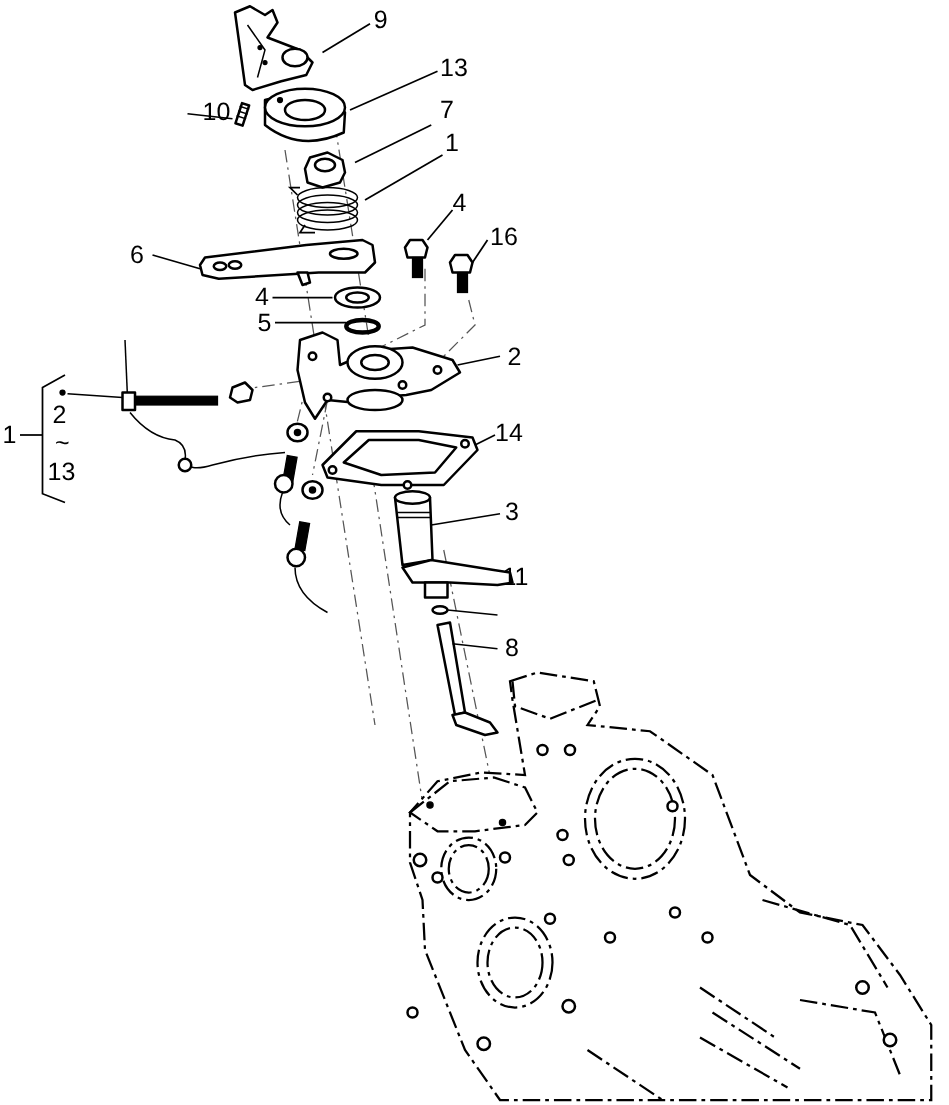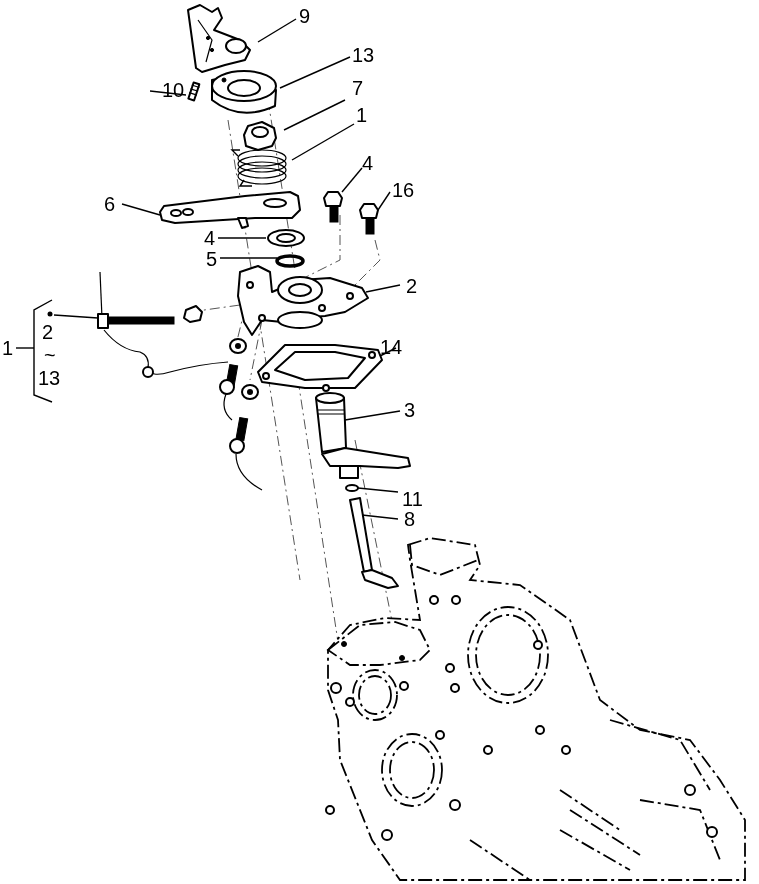--- a/index.html
+++ b/index.html
@@ -205,23 +205,23 @@
 <span class="lbl" style="left:352px;top:45px;">13</span>
 <span class="lbl" style="left:124px;top:80px;margin-left:38px;">10</span>
 <span class="lbl" style="left:352px;top:78px;">7</span>
 <span class="lbl" style="left:356px;top:105px;">1</span>
 <span class="lbl" style="left:362px;top:153px;">4</span>
 <span class="lbl" style="left:392px;top:180px;">16</span>
 <span class="lbl" style="left:104px;top:194px;">6</span>
 <span class="lbl" style="left:204px;top:228px;">4</span>
 <span class="lbl" style="left:206px;top:249px;">5</span>
 <span class="lbl" style="left:406px;top:276px;">2</span>
-<span class="lbl" style="left:380px;top:337px;">14</span>
+<span class="lbl" style="left:396px;top:337px;">14</span>
 <span class="lbl" style="left:404px;top:400px;">3</span>
-<span class="lbl" style="left:402px;top:489px;">11</span>
+<span class="lbl" style="left:402px;top:452px;">11</span>
 <span class="lbl" style="left:404px;top:509px;">8</span>
 
 
 <span class="lbl" style="left:2px;top:338px;">1</span>
 <span class="lbl" style="left:42px;top:322px;">2</span>
 <span class="lbl" style="left:44px;top:345px;">~</span>
 <span class="lbl" style="left:38px;top:368px;">13</span>
 </div>
 
 </body></html>

